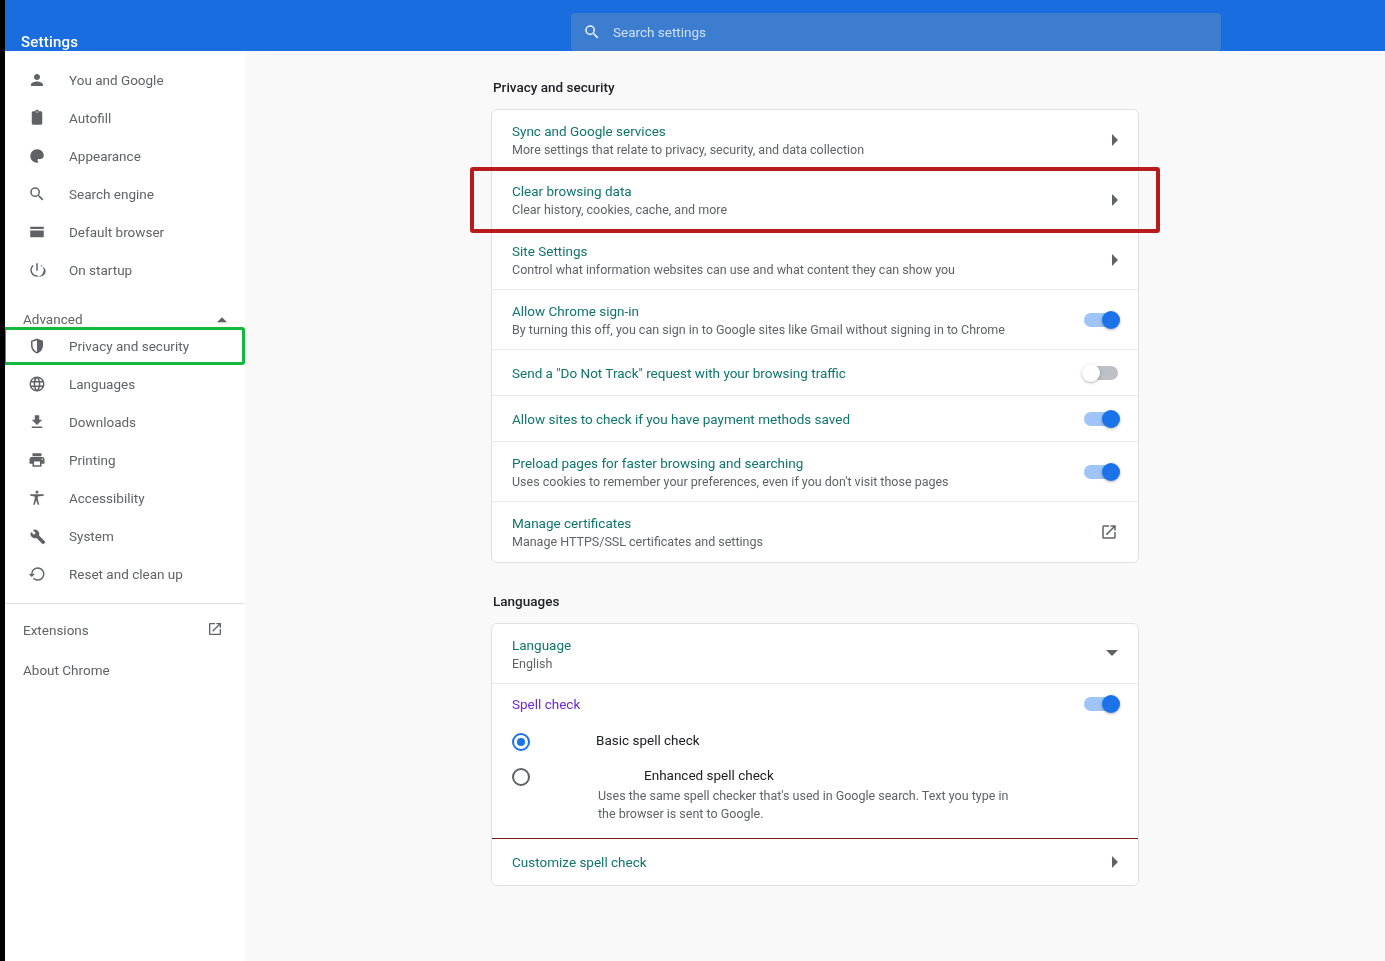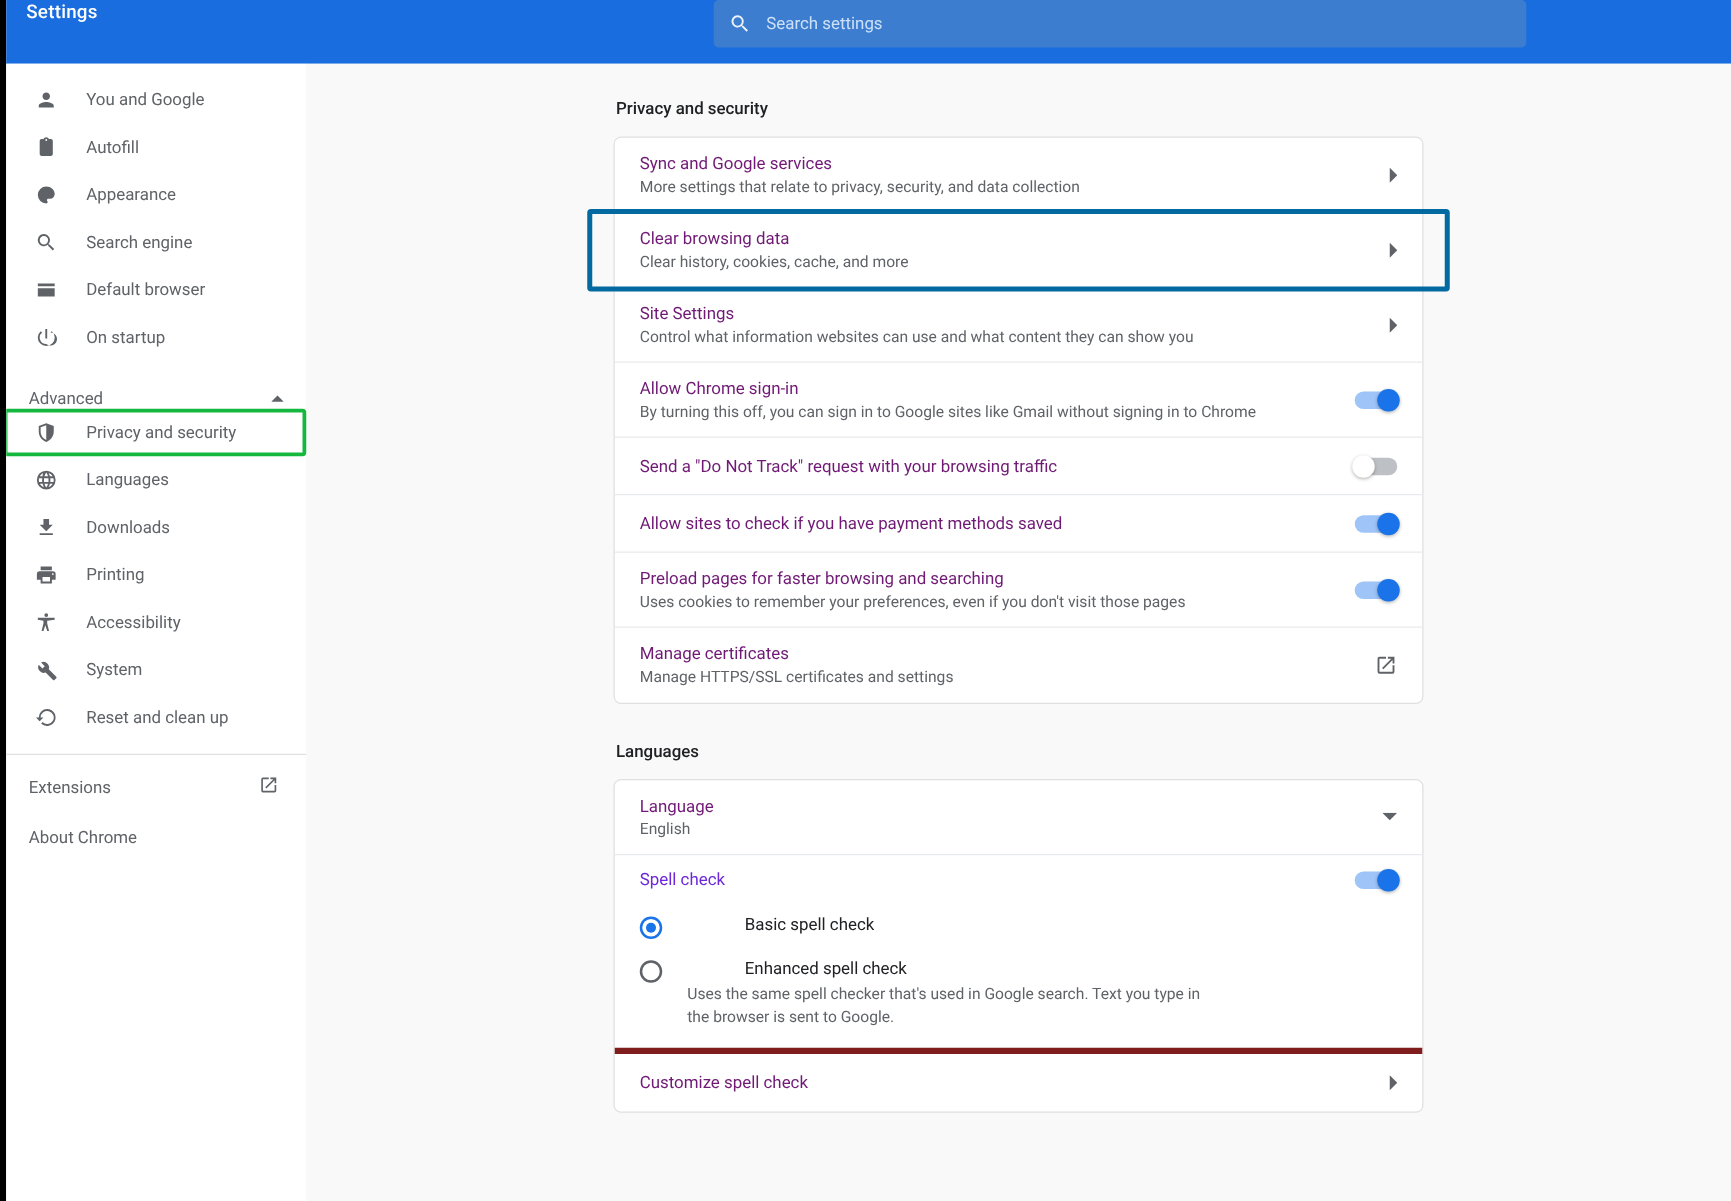--- a/index.html
+++ b/index.html
@@ -1,18 +1,18 @@
 <!DOCTYPE html>
 <html><head>
   <meta charset="utf-8">
   <style>
     * { margin: 0; padding: 0; box-sizing: border-box; font-family: "Segoe UI", Roboto, Arial, sans-serif; }
     body { width:1385px; height:961px; background:#fff; overflow:hidden; }
     .app { display:flex; flex-direction:column; width:100%; height:100%; border-left: 5px solid #000;}
-    .header { display:flex; align-items:flex-start; background:#1a6dde; color:#fff; height:51px; padding:0 12px 0 16px;}
+    .header { display:flex; align-items:flex-end; background:#1a6dde; color:#fff; height:51px; padding:0 12px 0 16px;}
     .header-title { font-size:15px; font-weight:500; letter-spacing:.2px; width:550px;}
     .search-wrap { flex:1; max-width:650px; display:flex; align-items:center; background:#3c7dcf; height:38px; border-radius:4px; padding:0 12px; margin-right:150px;}
     .search-wrap .si { width:18px; height:18px; flex-shrink:0; opacity:.9;}
     .search-wrap .si svg{ width:100%; height:100%; fill:#fff;}
     .search-wrap input { background:transparent; border:none; outline:none; color:#cce0f8; font-size:13.5px; margin-left:12px; width:100%; }
     .search-wrap input::placeholder{ color:#cce0f8;}
 
     .body { flex:1; display:flex; background:#f9f9f9; overflow:hidden;}
     .sidebar { width:240px; background:#fff; padding-top:10px; font-size:13.5px; color:#5f6368; position:relative;}
     .side-item { display:flex; align-items:center; height:38px; padding-left:22px; cursor:pointer; position:relative;}
@@ -27,23 +27,23 @@
     .side-link { display:flex; align-items:center; height:40px; padding-left:18px; cursor:pointer; font-size:13.5px; color:#5f6368;}
     .side-link .ext-ic{ margin-left:auto; margin-right:22px;}
     .side-link .ext-ic svg { width:16px; height:16px; fill:#5f6368;}
 
     .main { flex:1; overflow:auto; padding:24px 40px 200px 40px; }
     .section-title { font-size:13.5px; color:#202124; font-weight:500; margin:4px 0 14px 2px;}
     .card { background:#fff; border:1px solid #e0e0e0; border-radius:6px; margin-bottom:30px;}
     .main-inner { max-width:648px; margin:0 auto;}
     .row { display:flex; align-items:center; min-height:60px; padding:12px 20px; border-bottom:1px solid #e8eaed; cursor:pointer; position:relative;}
     .row:last-child { border-bottom:none;}
-    .row.highlight { border:4px solid #0369a1; border-radius:3px; margin:-3px -22px; padding:12px 38px 12px 38px;}
+    .row.highlight { border:4px solid #b91c1c; border-radius:3px; margin:-3px -22px; padding:12px 38px 12px 38px;}
     .row .texts{ flex:1;}
-    .row .ttl{ font-size:13.5px; color:#701a75; }
+    .row .ttl{ font-size:13.5px; color:#0f766e; }
     .row .sub{ font-size:12.5px; color:#5f6368; margin-top:3px;}
     .row .act{ margin-left:14px; display:flex; align-items:center;}
     .chevron-r svg{ width:8px; height:12px; fill:#5f6368;}
     .chevron-d svg{ width:12px; height:8px; fill:#5f6368;}
     .launch svg{ width:18px; height:18px; fill:#5f6368;}
 
     
     .toggle{ width:34px; height:14px; background:#bdc1c6; border-radius:7px; position:relative;}
     .toggle .knob{ width:18px; height:18px; border-radius:50%; background:#fff; box-shadow:0 1px 3px rgba(0,0,0,.3); position:absolute; top:-2px; left:-2px; transition:.1s;}
     .toggle.on{ background:#9ec4f8;}
@@ -386,21 +386,21 @@
               </div>
         </div>
 
         <div class="radio-row">
           <div class="radio checked"></div>
           <div class="texts">
                 <div class="ttl">Basic spell check</div>
               </div>
         </div>
 
-        <div class="radio-row" style="padding-bottom:16px; border-bottom:5px solid #7f1d1d;">
+        <div class="radio-row" style="padding-bottom:16px; border-bottom:1px solid #7f1d1d;gap:48px;">
           <div class="radio"></div>
           <div class="texts">
             <div class="ttl">Enhanced spell check</div>
             <div class="sub">Uses the same spell checker that's used in Google search. Text you type in the browser is sent to Google.</div>
           </div>
         </div>
 
         <div class="row" style="min-height:46px;">
           <div class="texts">
             <div class="ttl">Customize spell check</div>

